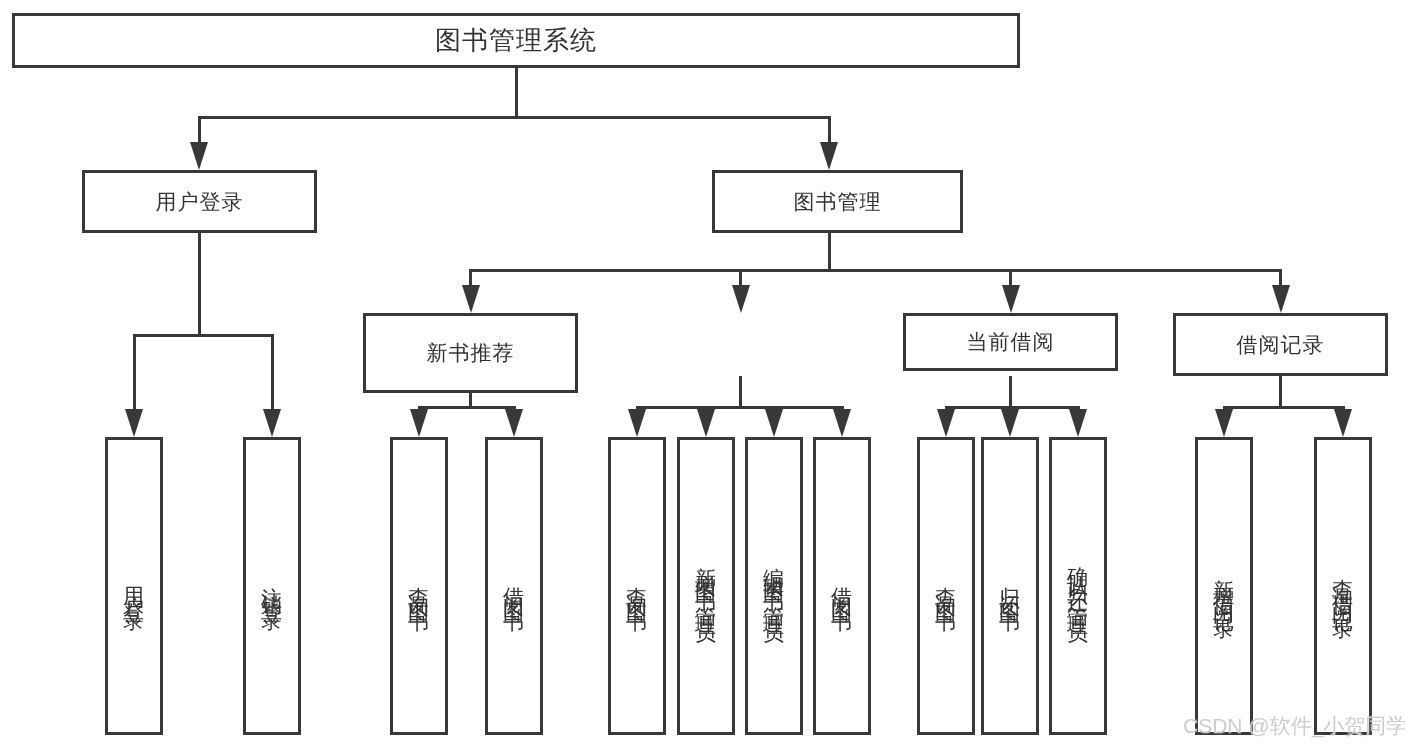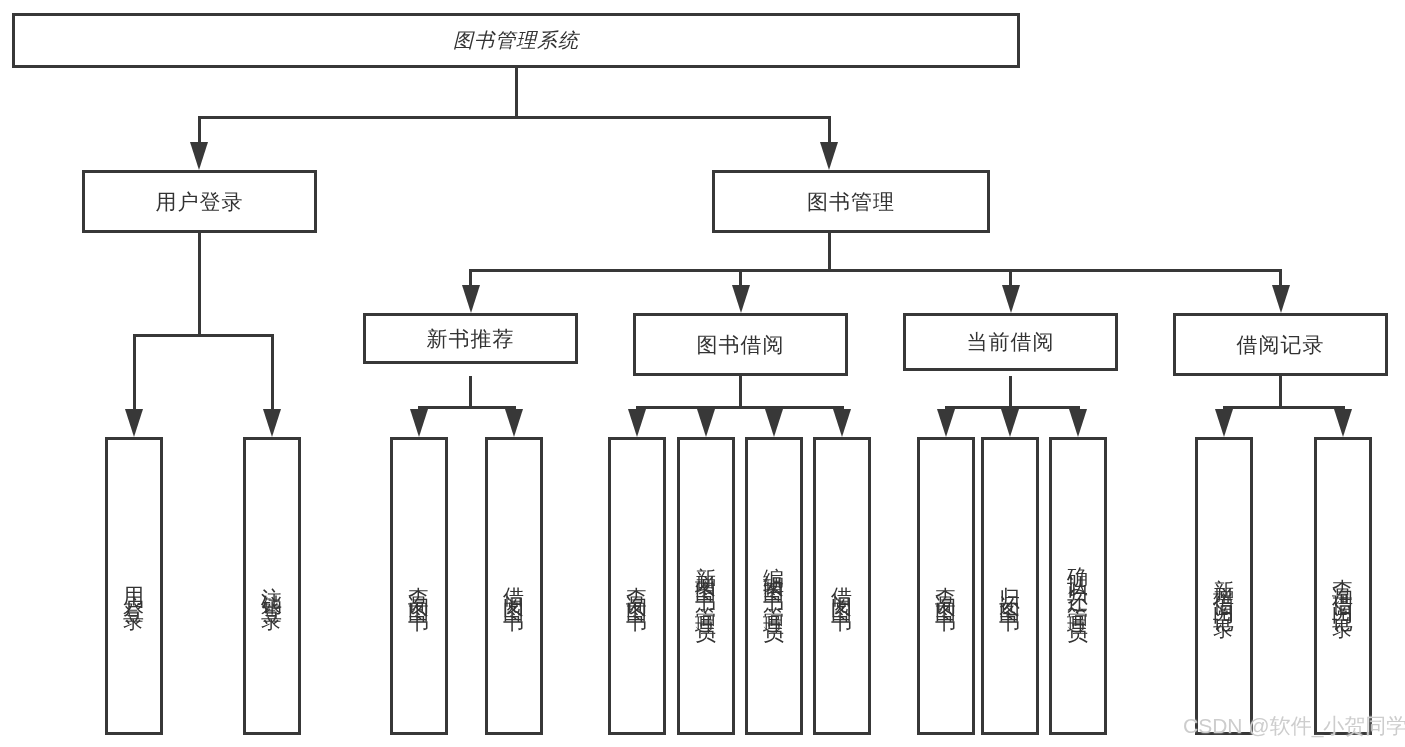--- a/index.html
+++ b/index.html
@@ -6,21 +6,21 @@
   #stage {
     position:relative; width:1405px; height:747px; background:#ffffff;
     overflow:hidden; font-family:"Liberation Sans", sans-serif;
   }
   .node {
     position:absolute; box-sizing:border-box; background:#ffffff;
     border:3px solid #383838; color:#333333;
     display:flex; align-items:center; justify-content:center;
     font-size:21px; letter-spacing:1px; z-index:2;
   }
-  .root { font-size:20px;font-style:italic; }
+  .root { font-size:26px; }
   .leaf {
     writing-mode:vertical-rl; text-orientation:mixed;
     letter-spacing:8px; line-height:1; font-size:21px;
   }
   .ln { position:absolute; background:#383838; z-index:1; }
   .arw {
     position:absolute; width:0; height:0; z-index:1;
     border-left:9px solid transparent; border-right:9px solid transparent;
     border-top:28px solid #383838;
   }
@@ -31,24 +31,23 @@
   }
 </style>
 </head>
 <body>
 
 <div id="stage">
 
   <div class="node root" style="left:12px;top:13px;width:1008px;height:55px">图书管理系统</div>
 
   <div class="node" style="left:82px;top:170px;width:235px;height:63px">用户登录</div>
-  <div class="node" style="left:712px;top:170px;width:278px;height:63px">图书管理</div>
+  <div class="node" style="left:712px;top:170px;width:251px;height:63px">图书管理</div>
 
-  <div class="node" style="left:363px;top:313px;width:215px;height:51px">新书推荐</div>
-  <div class="node" style="left:633px;top:313px;width:215px;height:63px">图书借阅</div>
+  <div class="node" style="left:363px;top:313px;width:215px;height:80px">新书推荐</div>
   <div class="node" style="left:903px;top:313px;width:215px;height:58px">当前借阅</div>
   <div class="node" style="left:1173px;top:313px;width:215px;height:63px">借阅记录</div>
 
   <div class="node leaf" style="left:105px;top:437px;width:58px;height:298px">用户登录</div>
   <div class="node leaf" style="left:243px;top:437px;width:58px;height:298px">注销登录</div>
 
   <div class="node leaf" style="left:390px;top:437px;width:58px;height:298px">查询图书</div>
   <div class="node leaf" style="left:485px;top:437px;width:58px;height:298px">借阅图书</div>
 
   <div class="node leaf" style="left:608px;top:437px;width:58px;height:298px">查询图书</div>

